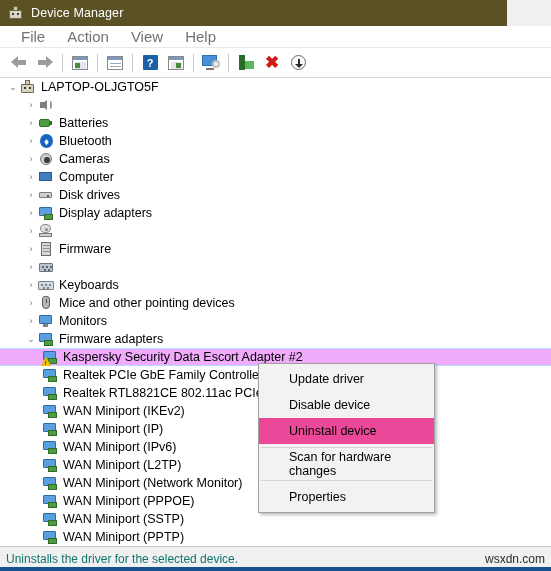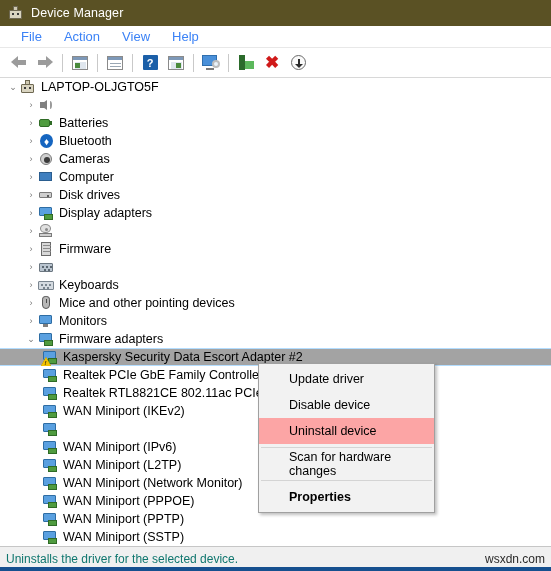--- a/index.html
+++ b/index.html
@@ -6,41 +6,41 @@
   html, body {
     width: 551px; height: 571px;
     font-family: "Liberation Sans", sans-serif;
     background: #ffffff;
     overflow: hidden;
   }
   #app { position: relative; width: 551px; height: 571px; background:#f0f0f0; }
 
   
   .titlebar {
-    position:absolute; left:0; top:0; width:551px; height:26px;
+    position:absolute; left:0; top:0; width:507px; height:26px;
     background:#5a5124; display:flex; align-items:center; padding-left:8px;
   }
   .titlebar .tb-title {
     color:#ffffff; font-size:12.5px; margin-left:8px; letter-spacing:.1px;
   }
   .dm-icon { width:15px; height:14px; position:relative; flex:none; }
   .dm-icon .body { position:absolute; left:1px; top:4px; width:13px; height:9px;
      background:#d9d4c0; border:1px solid #6e6852; border-radius:1px; }
   .dm-icon .plug { position:absolute; left:5px; top:0px; width:5px; height:5px;
      background:#cfc9b2; border:1px solid #6e6852; }
   .dm-icon .d1 { position:absolute; left:4px; top:7px; width:2px; height:2px; background:#3a3a3a; }
   .dm-icon .d2 { position:absolute; left:9px; top:7px; width:2px; height:2px; background:#3a3a3a; }
 
   
   .menubar {
     position:absolute; left:0; top:26px; width:551px; height:22px;
     background:#ffffff; display:flex; align-items:center; padding-left:10px;
     border-bottom:1px solid #e8e8e8;
   }
-  .menubar .mi { font-size:13px; color:#3b82f6; padding:1px 11px; cursor:default; }
+  .menubar .mi { font-size:15px; color:#737373; padding:1px 11px; cursor:default; }
 
   
   .toolbar {
     position:absolute; left:0; top:48px; width:551px; height:30px;
     background:#ffffff; display:flex; align-items:center; padding-left:6px;
     border-bottom:1px solid #d8d8d8;
   }
   .tbtn { width:26px; height:24px; display:flex; align-items:center; justify-content:center; flex:none;}
   .tsep { width:1px; height:18px; background:#c9c9c9; margin:0 4px; flex:none; }
 
@@ -97,21 +97,21 @@
   }
   .row .chev {
     width:14px; height:18px; flex:none; display:flex; align-items:center; justify-content:center;
     color:#767676; font-size:9px;
   }
   .row .ico { width:16px; height:16px; flex:none; margin-right:5px; position:relative; }
   .row .lbl { flex:none; }
   .row.depth0 { padding-left:6px; }
   .row.depth1 { padding-left:24px; }
   .row.depth2 { padding-left:42px; }
-  .row.selected { background:#a3a3a3; border-top:1px solid #b3ddff; border-bottom:1px solid #b3ddff; height:18px; }
+  .row.selected { background:#f0abfc; border-top:1px solid #b3ddff; border-bottom:1px solid #b3ddff; height:18px; }
 
   
   .ic-mon { position:absolute; left:1px; top:2px; width:13px; height:9px;
       background:#5aa0e0; border:1px solid #2e6da4; border-radius:1px; }
   .ic-stand { position:absolute; left:5px; top:11px; width:5px; height:3px; background:#7e7e7e; }
   .ic-netplug { position:absolute; left:6px; top:9px; width:9px; height:6px; background:#4f9b3f; border:1px solid #2f6b26; }
 
   .ic-spk { position:absolute; left:2px; top:3px; width:0; height:0;
       border-top:5px solid transparent; border-bottom:5px solid transparent; border-right:7px solid #808080; }
   .ic-spk2 { position:absolute; left:2px; top:5px; width:4px; height:6px; background:#808080; }
@@ -170,22 +170,22 @@
   .ctxmenu {
     position:absolute; left:258px; top:363px; width:177px;
     background:#f2f2f2; border:1px solid #a0a0a0;
     box-shadow:2px 2px 3px rgba(0,0,0,0.25);
     padding:2px 0;
   }
   .ctxitem {
     height:26px; display:flex; align-items:center; padding-left:30px;
     font-size:12.5px; color:#000; cursor:default;
   }
-  .ctxitem.highlight { background:#fca5a5; }
-  .ctxitem.bold { font-weight:bold; }
+  .ctxitem.highlight { background:#ec4899; }
+  .ctxitem.bold { font-weight:normal; }
   .ctxsep { height:1px; background:#d4d4d4; margin:3px 2px 3px 2px; }
 
   
   .statusbar {
     position:absolute; left:0; top:546px; width:551px; height:25px;
     background:#f0f0f0; border-top:1px solid #c6c6c6;
     display:flex; align-items:center; padding-left:6px;
     font-size:12px; color:#0f766e;
   }
   .watermark {
@@ -440,20 +440,21 @@
           <i class="ic-mon"></i>
           <i class="ic-netplug"></i>
         </span>
       <span class="lbl">WAN Miniport (IKEv2)</span>
     </div>
     <div class="row depth2">
       <span class="ico">
           <i class="ic-mon"></i>
           <i class="ic-netplug"></i>
         </span>
+      <span class="lbl">WAN Miniport (IP)</span>
     </div>
     <div class="row depth2">
       <span class="ico">
           <i class="ic-mon"></i>
           <i class="ic-netplug"></i>
         </span>
       <span class="lbl">WAN Miniport (IPv6)</span>
     </div>
     <div class="row depth2">
       <span class="ico">
@@ -474,28 +475,28 @@
           <i class="ic-mon"></i>
           <i class="ic-netplug"></i>
         </span>
       <span class="lbl">WAN Miniport (PPPOE)</span>
     </div>
     <div class="row depth2">
       <span class="ico">
           <i class="ic-mon"></i>
           <i class="ic-netplug"></i>
         </span>
+      <span class="lbl">WAN Miniport (SSTP)</span>
+    </div>
+    <div class="row depth2">
+      <span class="ico">
+          <i class="ic-mon"></i>
+          <i class="ic-netplug"></i>
+        </span>
       <span class="lbl">WAN Miniport (PPTP)</span>
-    </div>
-    <div class="row depth2">
-      <span class="ico">
-          <i class="ic-mon"></i>
-          <i class="ic-netplug"></i>
-        </span>
-      <span class="lbl">WAN Miniport (SSTP)</span>
     </div>
   </div>
 
   <div class="ctxmenu">
     <div class="ctxitem">Update driver</div>
     <div class="ctxitem">Disable device</div>
     <div class="ctxitem highlight">Uninstall device</div>
     <div class="ctxsep"></div>
     <div class="ctxitem">Scan for hardware changes</div>
     <div class="ctxsep"></div>

